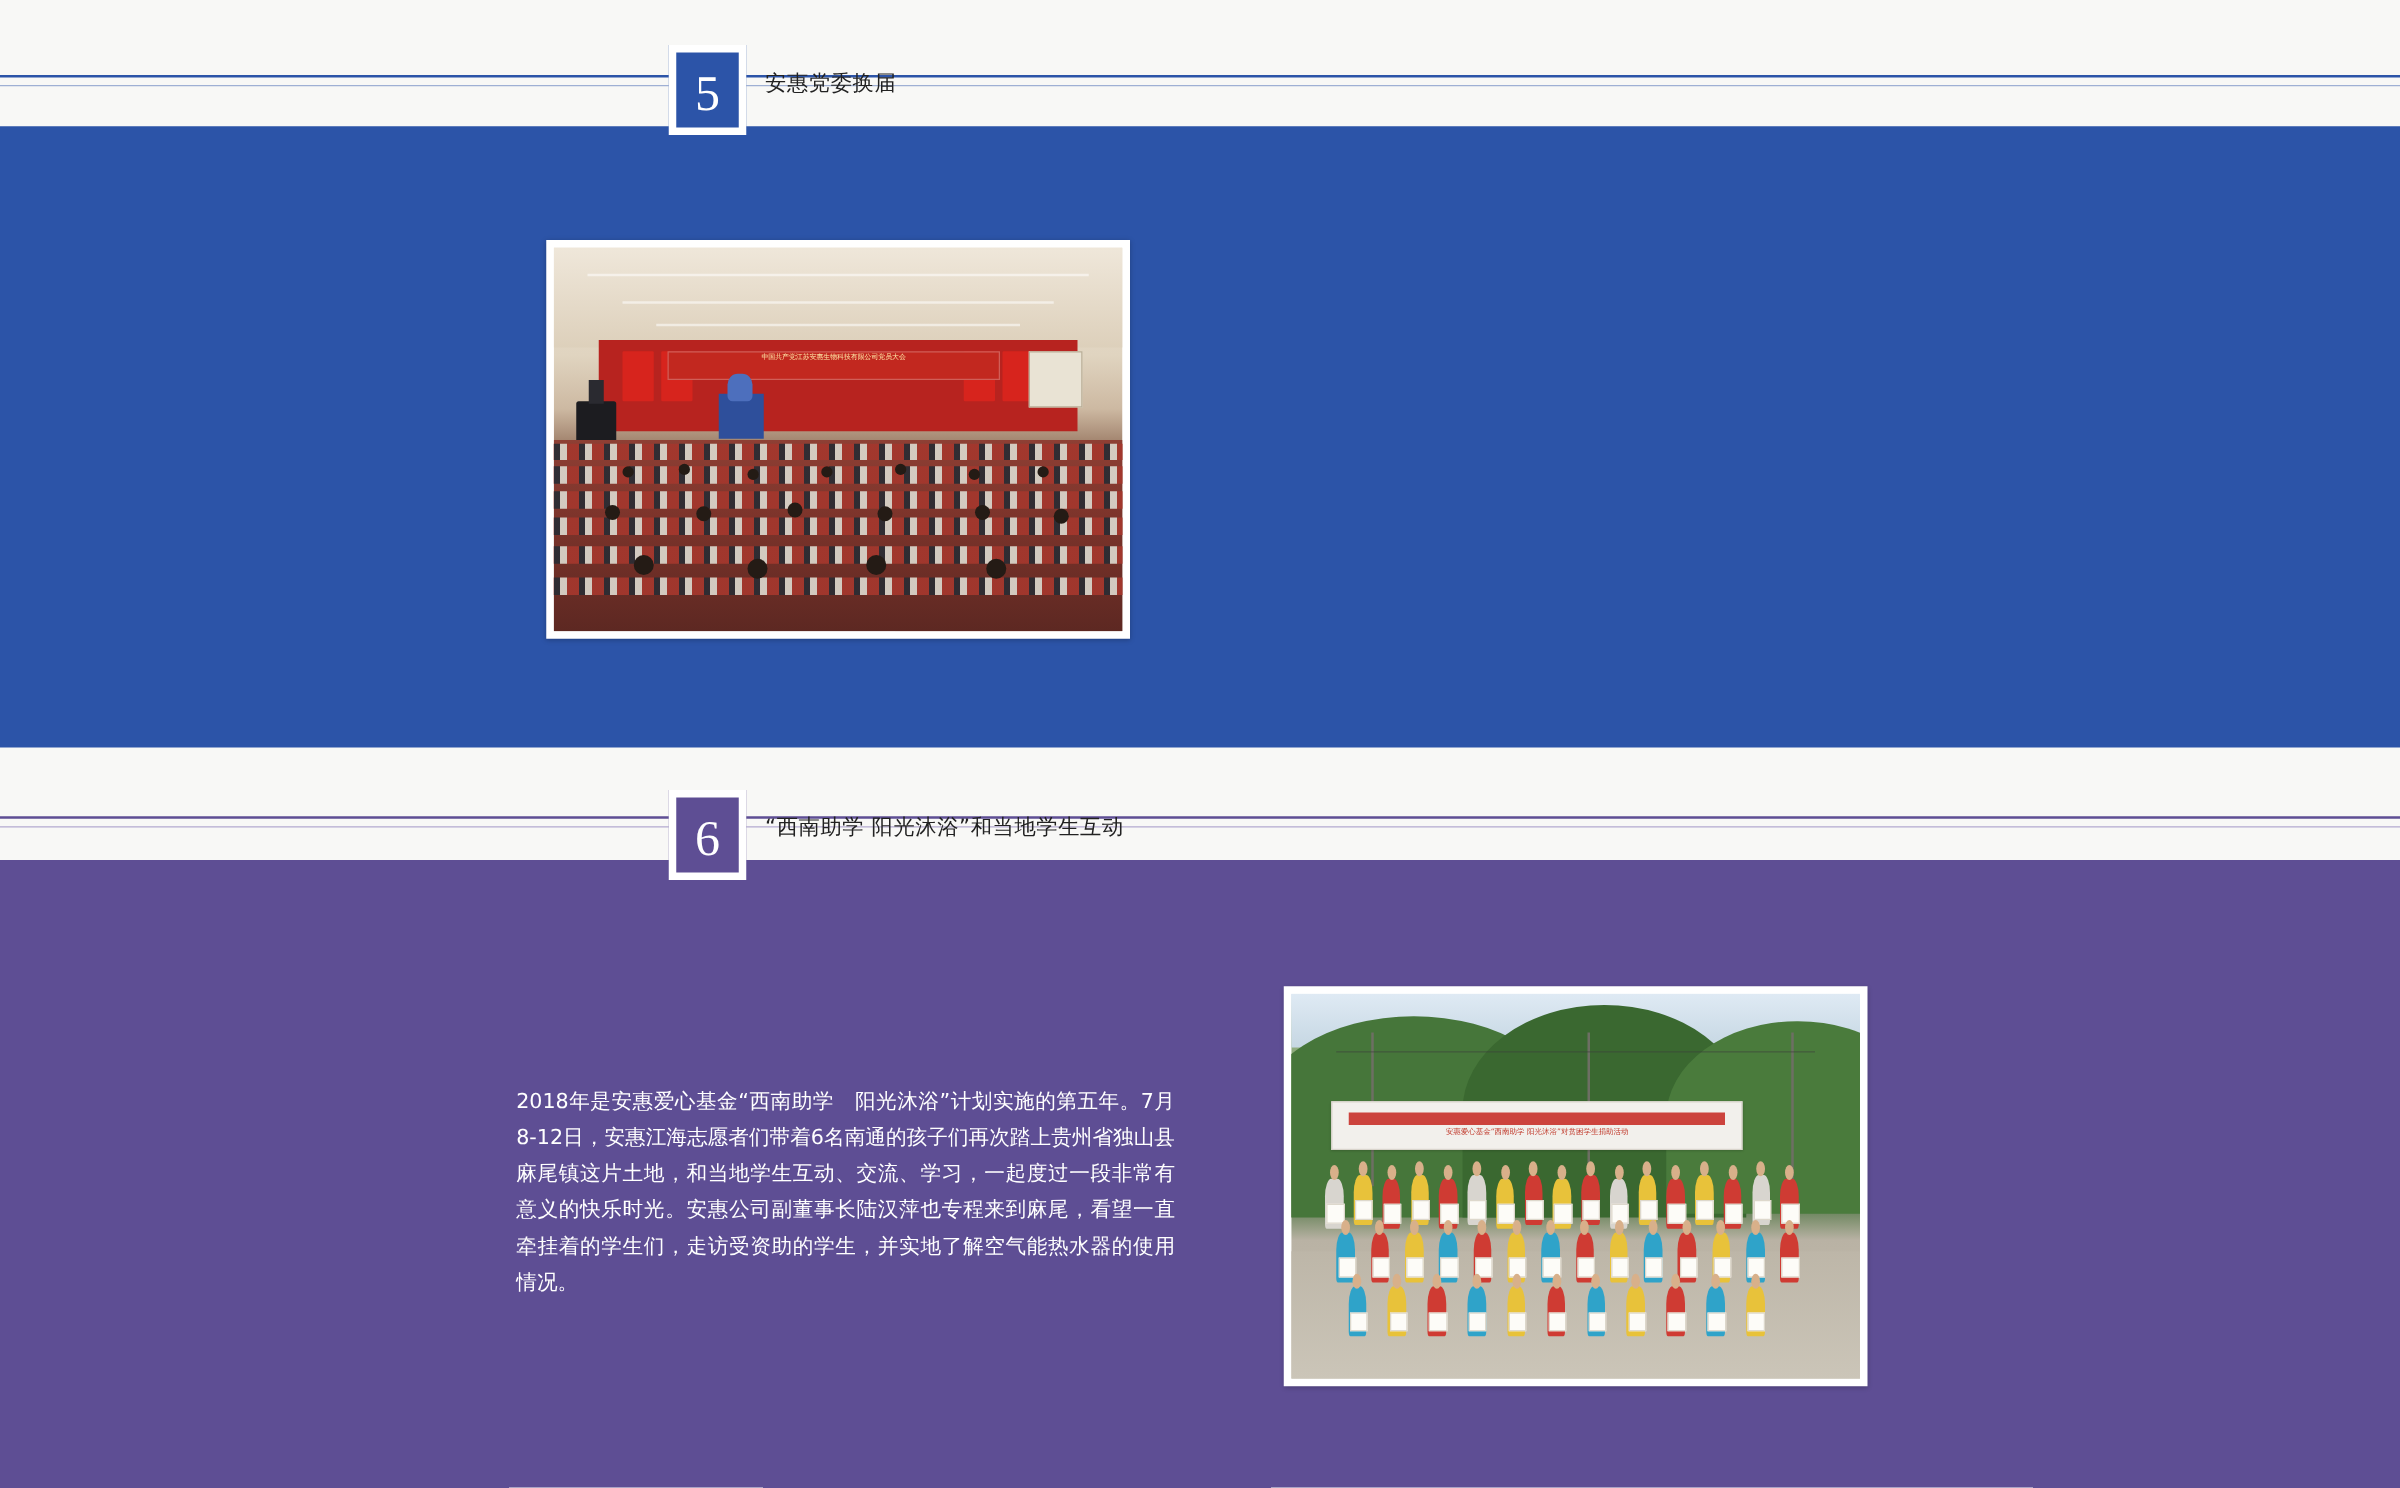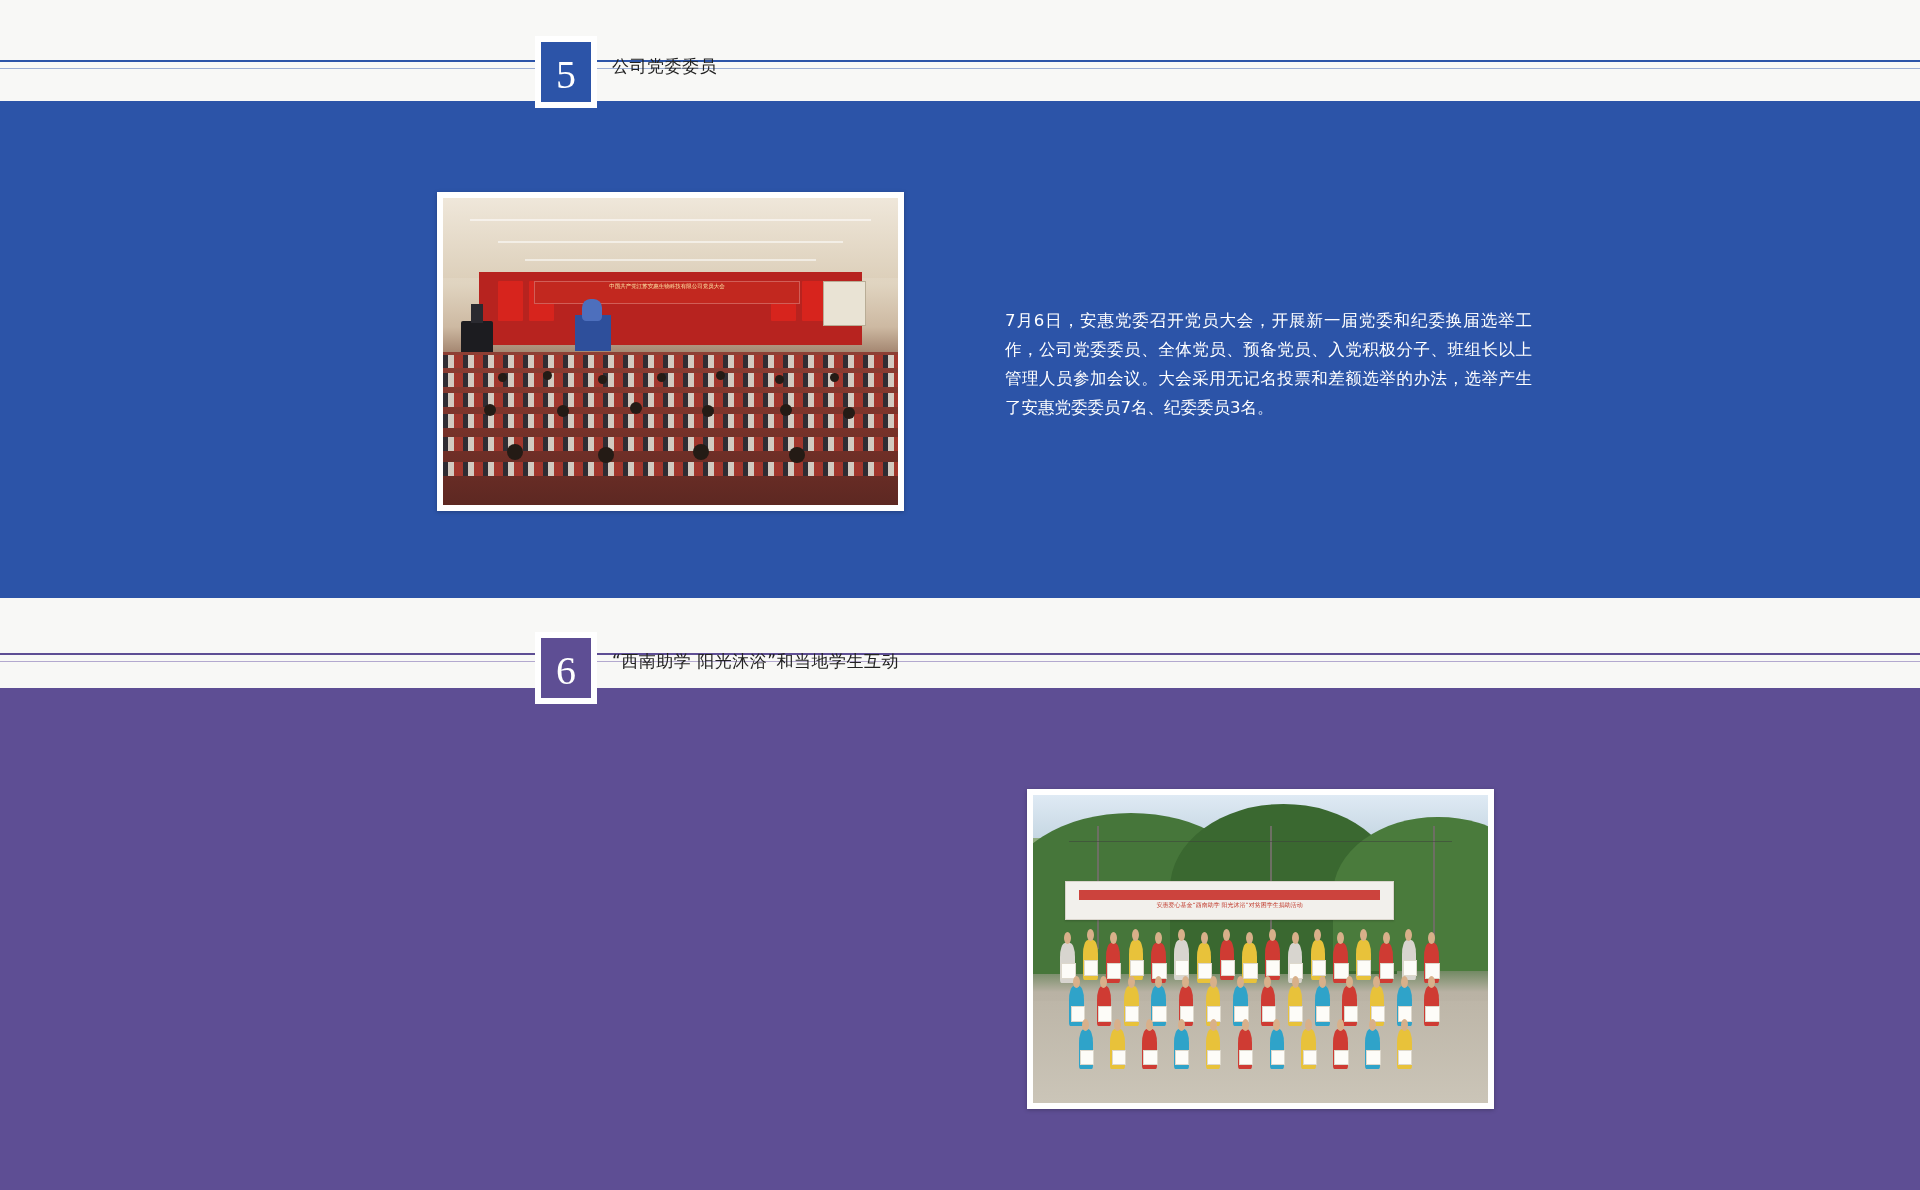--- a/index.html
+++ b/index.html
@@ -244,21 +244,21 @@
 
   <div class="hdr" style="top:60px;">
     <div class="rule-top"></div>
     <div class="rule-bot"></div>
   </div>
 
   <div class="section sec-blue"></div>
 
   <div class="num-box" style="left:535px; top:36px;">5</div>
 
-  <div class="sec-title" style="left:612px; top:55px;">公司党委委员</div>
+  <div class="sec-title" style="left:612px; top:55px;">安惠党委换届</div>
 
   <div class="photo-frame" style="left:437px; top:192px; width:467px; height:319px;">
     <div class="photo-inner">
       <div class="hall">
         <div class="ceiling"></div>
         <div class="ceil-line" style="left:6%; top:7%; width:88%;"></div>
         <div class="ceil-line" style="left:12%; top:14%; width:76%;"></div>
         <div class="ceil-line" style="left:18%; top:20%; width:64%;"></div>
         <div class="stage-wall"></div>
         <div class="flag" style="left:12%;"></div>
@@ -295,33 +295,33 @@
           <div class="head" style="left:88%; top:36%; width:12px; height:12px;"></div>
           <div class="head" style="left:14%; top:60%; width:16px; height:16px;"></div>
           <div class="head" style="left:34%; top:62%; width:16px; height:16px;"></div>
           <div class="head" style="left:55%; top:60%; width:16px; height:16px;"></div>
           <div class="head" style="left:76%; top:62%; width:16px; height:16px;"></div>
         </div>
       </div>
     </div>
   </div>
 
-  <div class="body-text" style="left:1005px; top:306px; width:527px;">7月6日，安惠党委召开党员大会，开展新一届党委和纪委换届选举工作，公司党委委员、全体党员、预备党员、入党积极分子、班组长以上管理人员参加会议。大会采用无记名投票和差额选举的办法，选举产生了安惠党委委员7名、纪委委员3名。</div>
 
   <div class="hdr purple" style="top:653px;">
     <div class="rule-top"></div>
     <div class="rule-bot"></div>
   </div>
 
   <div class="section sec-purple"></div>
 
   <div class="num-box purple" style="left:535px; top:632px;">6</div>
 
   <div class="sec-title" style="left:612px; top:650px;">“西南助学 阳光沐浴”和当地学生互动</div>
 
+  <div class="body-text" style="left:413px; top:866px; width:527px;">2018年是安惠爱心基金“西南助学　阳光沐浴”计划实施的第五年。7月8-12日，安惠江海志愿者们带着6名南通的孩子们再次踏上贵州省独山县麻尾镇这片土地，和当地学生互动、交流、学习，一起度过一段非常有意义的快乐时光。安惠公司副董事长陆汉萍也专程来到麻尾，看望一直牵挂着的学生们，走访受资助的学生，并实地了解空气能热水器的使用情况。</div>
 
   <div class="photo-frame" style="left:1027px; top:789px; width:467px; height:320px;">
     <div class="photo-inner">
       <div class="school">
         <div class="sky"></div>
         <div class="hill h1"></div>
         <div class="hill h2"></div>
         <div class="hill h3"></div>
         <div class="pole" style="left:14%;"></div>
         <div class="pole" style="left:52%;"></div>

